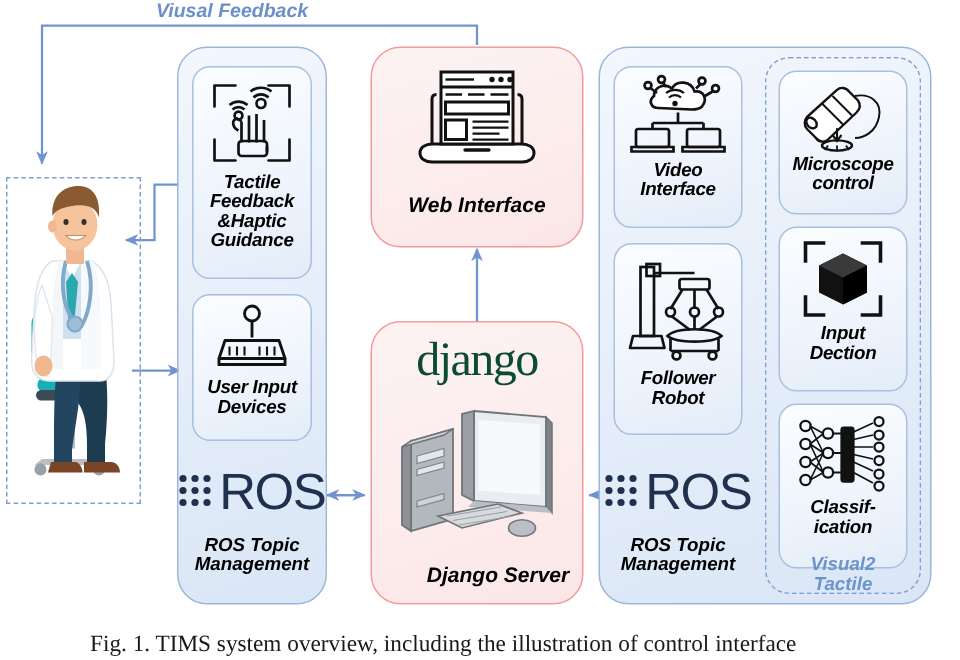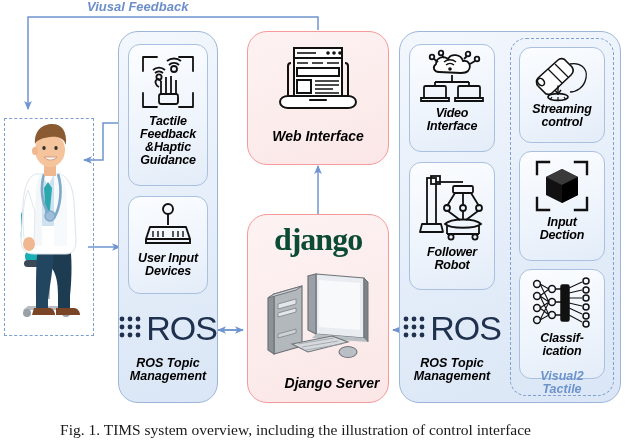--- a/index.html
+++ b/index.html
@@ -51,21 +51,21 @@
   }
   .title-lbl{
     position:absolute;font-style:italic;font-weight:bold;
     color:#6d8fc9;white-space:nowrap;
   }
   .ros-wrap{position:absolute;display:flex;align-items:center;justify-content:center;}
   .ros-txt{font-family:"Liberation Sans",sans-serif;font-weight:400;
            color:#20314f;letter-spacing:-1px;}
   .django-txt{
     position:absolute;left:0;right:0;text-align:center;
-    font-family:"Liberation Serif",serif;font-weight:bold;
+    font-family:"Liberation Serif",serif;font-weight:normal;
     color:#0c4b33;letter-spacing:-1px;
   }
   .caption{
     position:absolute;left:0;right:0;text-align:center;
     font-family:"Liberation Serif",serif;color:#1a1a1a;white-space:nowrap;
   }
   svg{display:block;overflow:visible;}
 </style>
 </head>
 <body>
@@ -89,21 +89,21 @@
       <path d="M318,215 L318,166" marker-end="url(#ah)"></path>
 
       <path d="M243,330 L218,330" marker-end="url(#ah)"></path>
       <path d="M218,330 L243,330" marker-end="url(#ah)"></path>
 
       <path d="M393,330 L418,330" marker-end="url(#ah)"></path>
       <path d="M418,330 L393,330" marker-end="url(#ah)"></path>
     </g>
   </svg>
 
-  <div class="title-lbl" style="left:87px;top:-1px;font-size:13px;">Viusal Feedback</div>
+  <div class="title-lbl" style="left:104px;top:-1px;font-size:13px;">Viusal Feedback</div>
 
   <div class="dashedplain" style="left:4px;top:118px;width:90px;height:218px;"></div>
 
   <svg class="abs" style="left:14px;top:120px;" width="76" height="216" viewBox="0 0 76 216">
 
     <path d="M16,128 C8,128 6,120 7,110 L7,96 C7,90 12,86 17,88 L22,92 L22,132 Z" fill="#18b0b5"></path>
 
     <rect x="11" y="132" width="44" height="9" rx="4" fill="#18b0b5"></rect>
     <rect x="10" y="140" width="46" height="7" rx="3.5" fill="#3b4a56"></rect>
 
@@ -369,21 +369,21 @@
 
         <path d="M40,12 C50,10 58,16 56,26 C54,36 46,40 40,40" stroke-width="1.3"></path>
 
         <path d="M28,34 L28,42" stroke-width="1.4" stroke-linecap="round"></path>
         <path d="M25,38 L28,42 L31,38" stroke-width="1.4"></path>
         <ellipse cx="28" cy="45" rx="10" ry="3.4"></ellipse>
         <path d="M22,45 L20,48 M28,45 L28,49 M34,45 L36,48" stroke-width="1.2"></path>
       </svg>
     </div>
     <div class="lbl" style="font-size:12.5px;margin-top:1px;">
-      <div>Streaming</div>
+      <div>Microscope</div>
       <div>control</div>
     </div>
   </div>
 
   <div class="card" style="left:519px;top:151px;width:86px;height:110px;padding-top:6px;">
     <div class="ico" style="width:58px;height:56px;">
       <svg width="58" height="56" viewBox="0 0 58 56" fill="none" stroke="#111" stroke-width="2.4">
         <path d="M4,16 L4,4 L16,4" stroke-linecap="square"></path>
         <path d="M54,16 L54,4 L42,4" stroke-linecap="square"></path>
         <path d="M4,40 L4,52 L16,52" stroke-linecap="square"></path>

